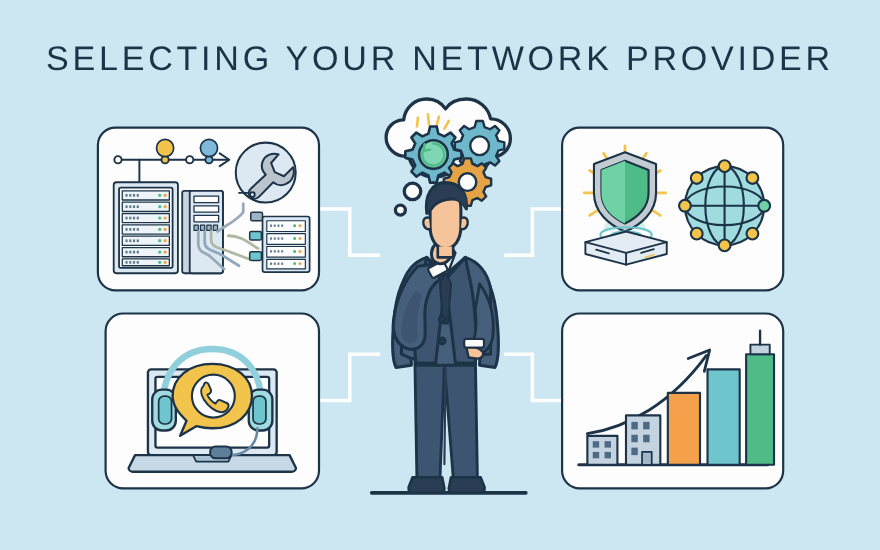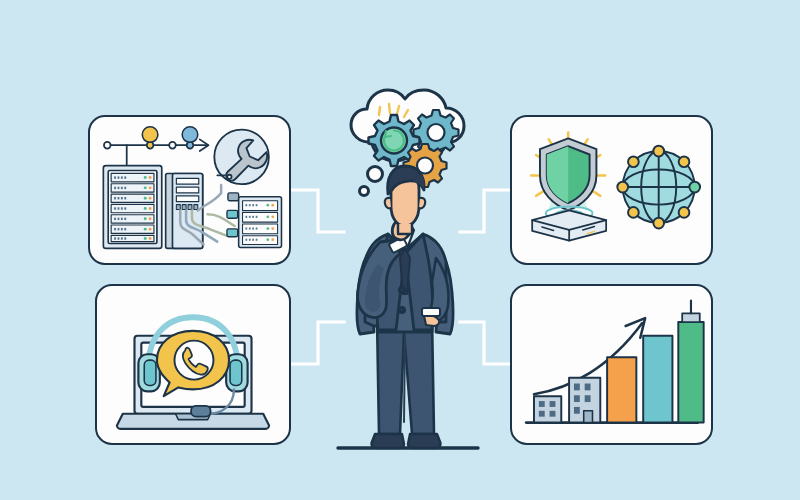--- a/index.html
+++ b/index.html
@@ -56,20 +56,21 @@
     width: 180px;
     height: 378px;
   }
   #figure-layer > svg { display: block; width: 100%; height: 100%; }
 </style>
 </head>
 <body>
 
 <div id="stage">
 
+  <div id="page-title">SELECTING YOUR NETWORK PROVIDER</div>
 
   <svg class="connectors" viewBox="0 0 800 500">
     <g stroke="#ffffff" stroke-width="3.2" fill="none" stroke-linecap="square">
       <path d="M291 190 L318 190 L318 232 L344 232"></path>
       <path d="M510 190 L484 190 L484 232 L460 232"></path>
       <path d="M291 364 L318 364 L318 322 L344 322"></path>
       <path d="M510 364 L484 364 L484 322 L460 322"></path>
     </g>
   </svg>
 

